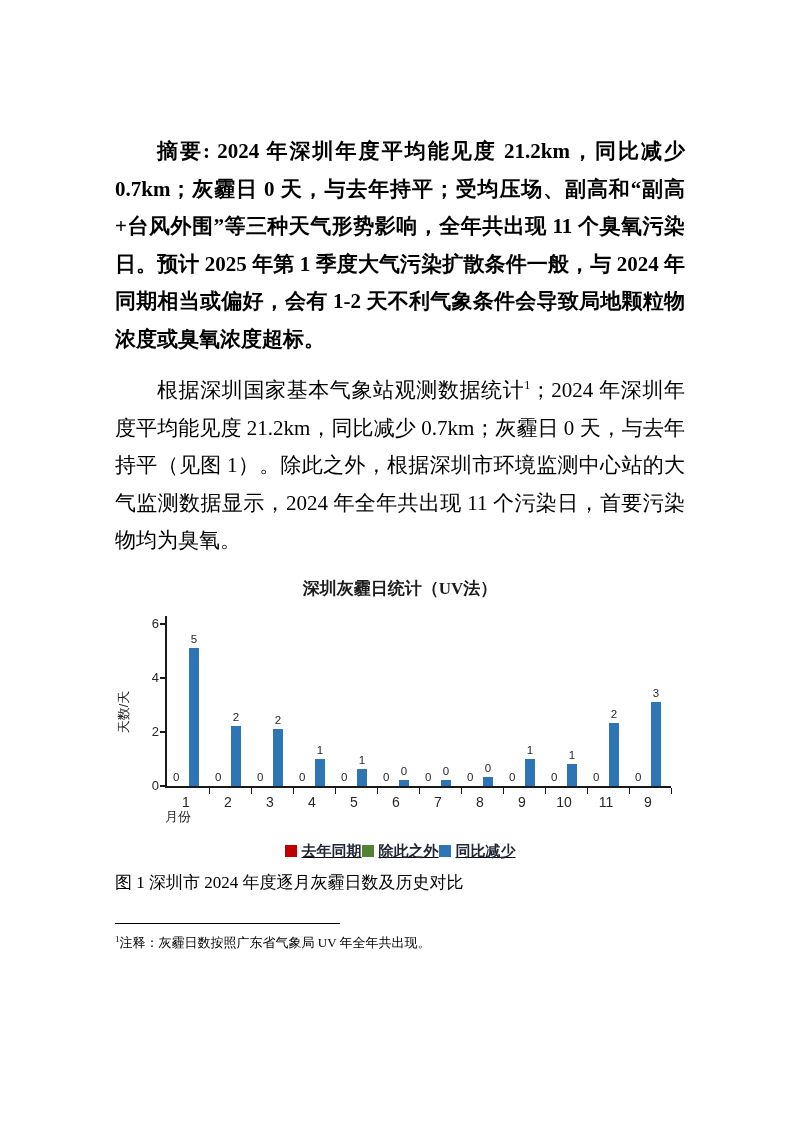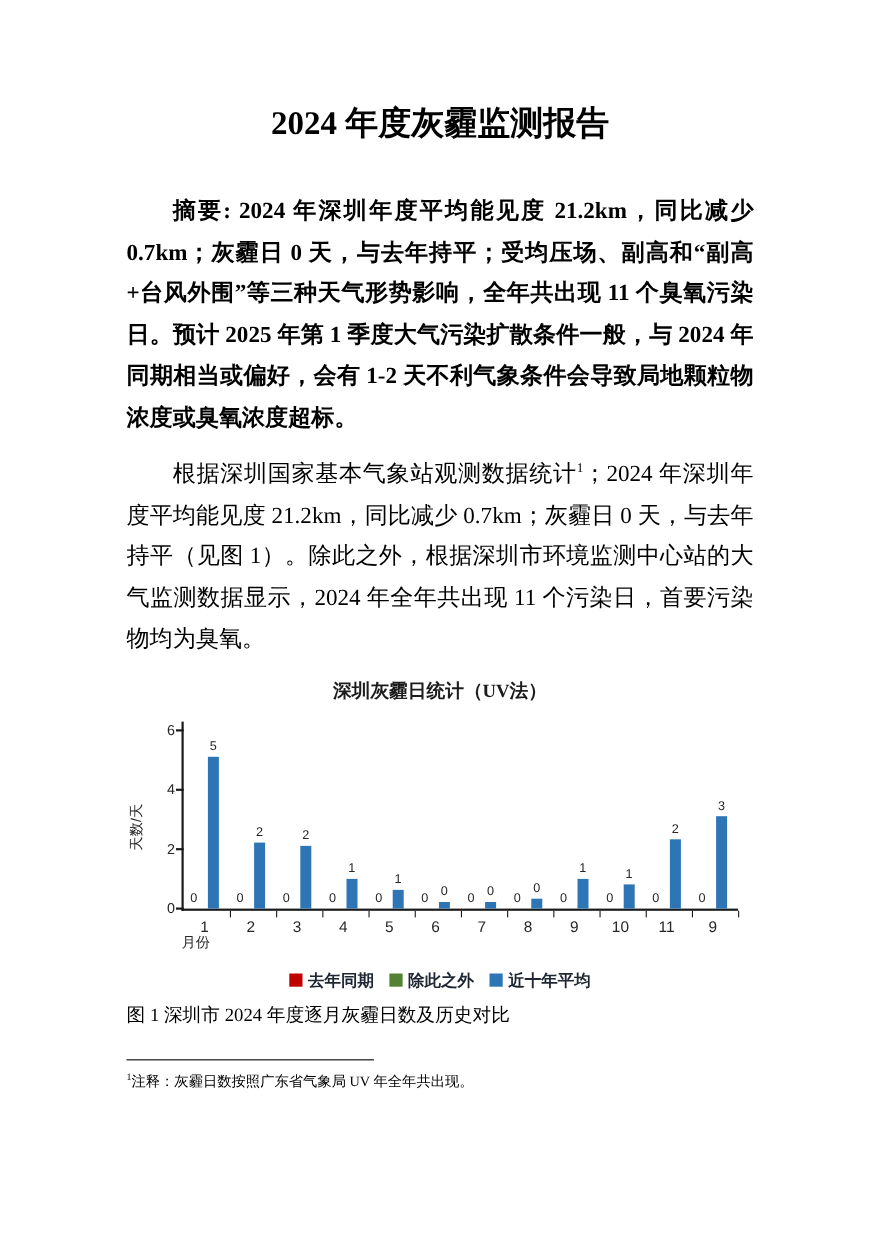--- a/index.html
+++ b/index.html
@@ -59,21 +59,21 @@
   .bar-label{
     position:absolute;left:64%;transform:translateX(-50%);
     font-size:11.5px;color:#262626;
   }
   .xtick{position:absolute;right:-1px;bottom:-8px;width:1px;height:6px;background:#1a1a1a;}
   .x-labels{display:flex;width:504px;margin-top:6px;}
   .x-label{flex:1;text-align:center;font-size:14px;color:#262626;}
   .x-title{width:504px;text-align:left;font-size:13px;color:#262626;margin-top:-2px;}
 
   .legend{
-    margin-top:16px;display:flex;justify-content:center;align-items:center;gap:14px;
+    margin-top:16px;display:flex;justify-content:center;align-items:center;text-decoration:underline;
   }
   .legend-item{display:inline-flex;align-items:center;gap:5px;}
   .legend-swatch{width:12px;height:12px;display:inline-block;}
   .legend-label{
     font-size:15px;font-weight:bold;color:#1f2633;
     font-family:"Liberation Sans","DejaVu Sans",sans-serif;
   }
 
   .figure-caption{
     margin-top:10px;text-align:left;font-size:17px;color:#000;line-height:24px;
@@ -82,21 +82,20 @@
   .footnote-block{margin-top:28px;font-size:13px;}
   .footnote-rule{width:225px;border:0;border-top:1px solid #000;margin:0 0 6px 0;}
   .footnote-text{line-height:19px;}
   .footnote-text sup{font-size:9px;}
 </style>
 </head>
 <body>
 
 <div class="page">
 
-  <h1 class="report-title">2024 年度灰霾监测报告</h1>
 
   <p class="abstract">摘要: 2024 年深圳年度平均能见度 21.2km，同比减少 0.7km；灰霾日 0 天，与去年持平；受均压场、副高和“副高+台风外围”等三种天气形势影响，全年共出现 11 个臭氧污染日。预计 2025 年第 1 季度大气污染扩散条件一般，与 2024 年同期相当或偏好，会有 1-2 天不利气象条件会导致局地颗粒物浓度或臭氧浓度超标。</p>
 
 
   <p class="body-para"><span>根据深圳国家基本气象站观测数据统计</span><sup>1</sup><span>；2024 年深圳年度平均能见度 21.2km，同比减少 0.7km；灰霾日 0 天，与去年持平（见图 1）。除此之外，根据深圳市环境监测中心站的大气监测数据显示，2024 年全年共出现 11 个污染日，首要污染物均为臭氧。</span></p>
 
   <div class="chart">
     <div class="chart-title">深圳灰霾日统计（UV法）</div>
 
     <div class="plot-wrap">
@@ -204,21 +203,21 @@
         <span class="legend-item">
           <span class="legend-swatch" style="background: rgb(192, 0, 0);"></span>
           <span class="legend-label">去年同期</span>
         </span>
         <span class="legend-item">
           <span class="legend-swatch" style="background: rgb(84, 130, 53);"></span>
           <span class="legend-label">除此之外</span>
         </span>
         <span class="legend-item">
           <span class="legend-swatch" style="background: rgb(46, 117, 182);"></span>
-          <span class="legend-label">近十年平均</span>
+          <span class="legend-label">同比减少</span>
         </span>
       </div>
   </div>
 
   <div class="figure-caption">图 1 深圳市 2024 年度逐月灰霾日数及历史对比</div>
 
   <div class="footnote-block">
     <hr class="footnote-rule">
     <div class="footnote-text"><sup>1</sup><span>注释：灰霾日数按照广东省气象局 UV 年全年共出现。</span></div>
   </div>

